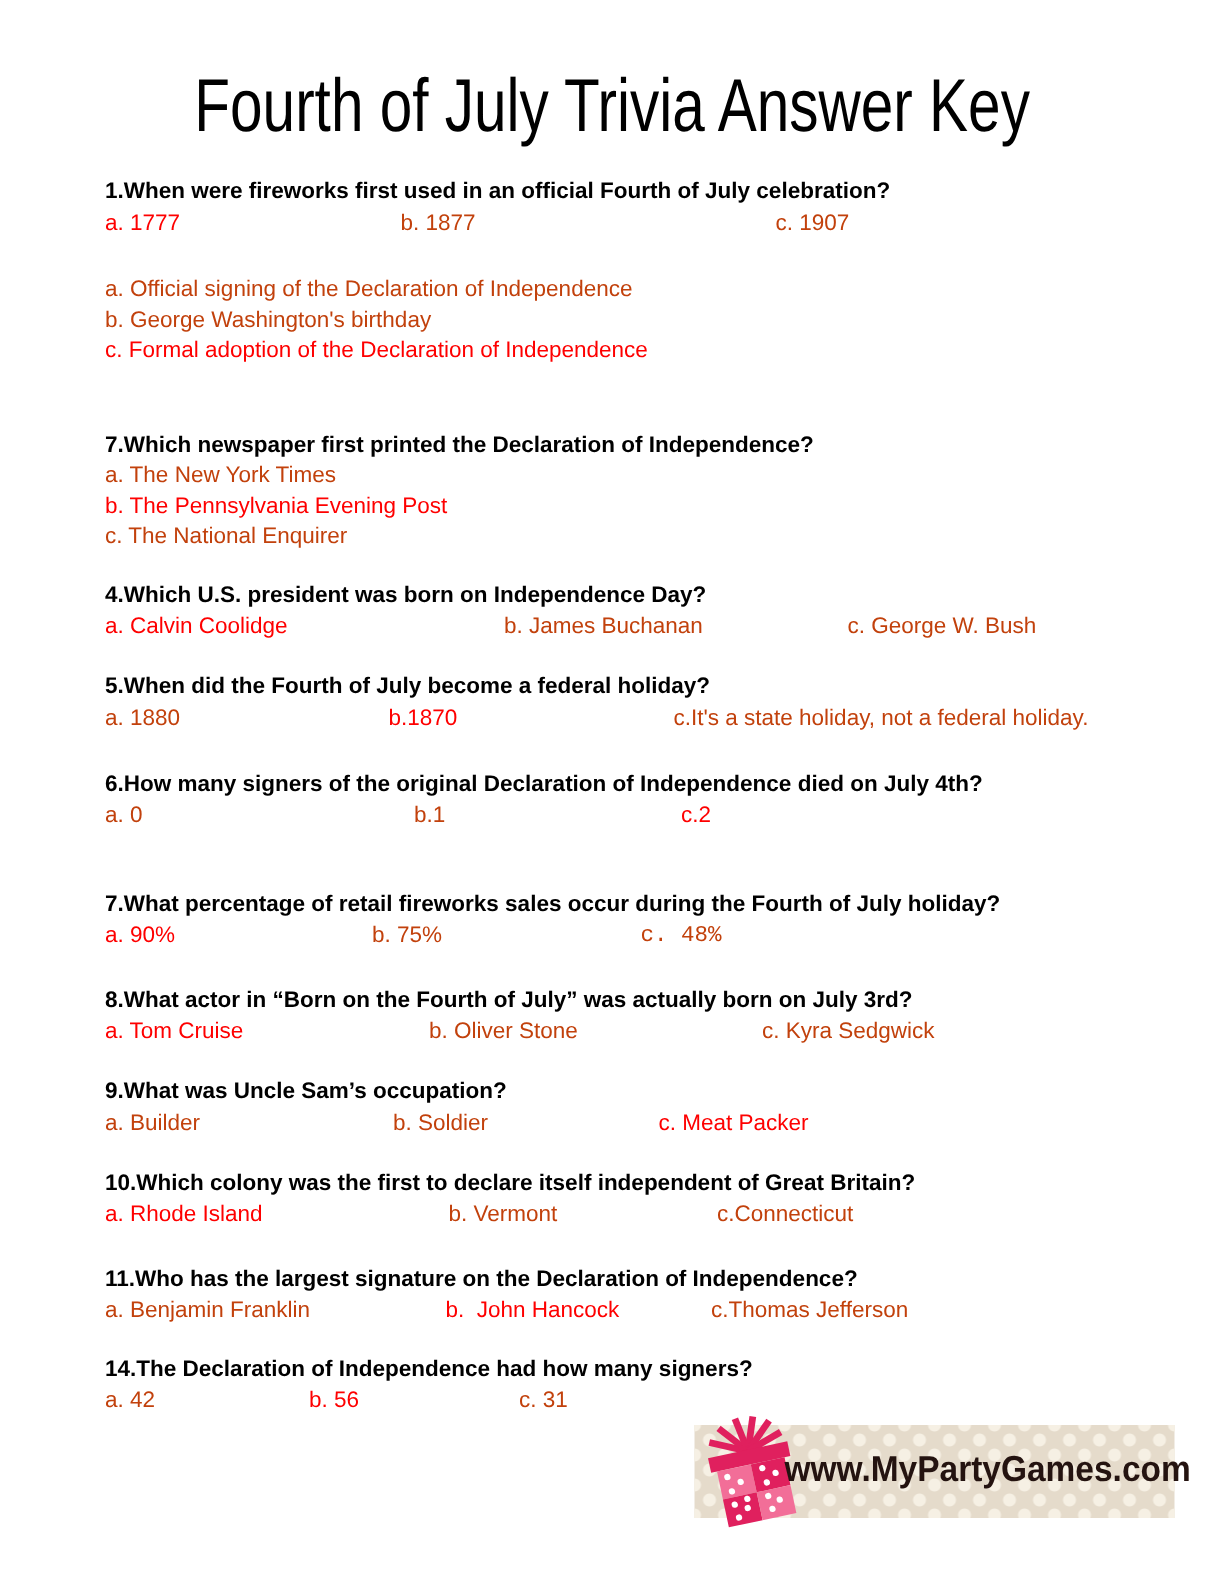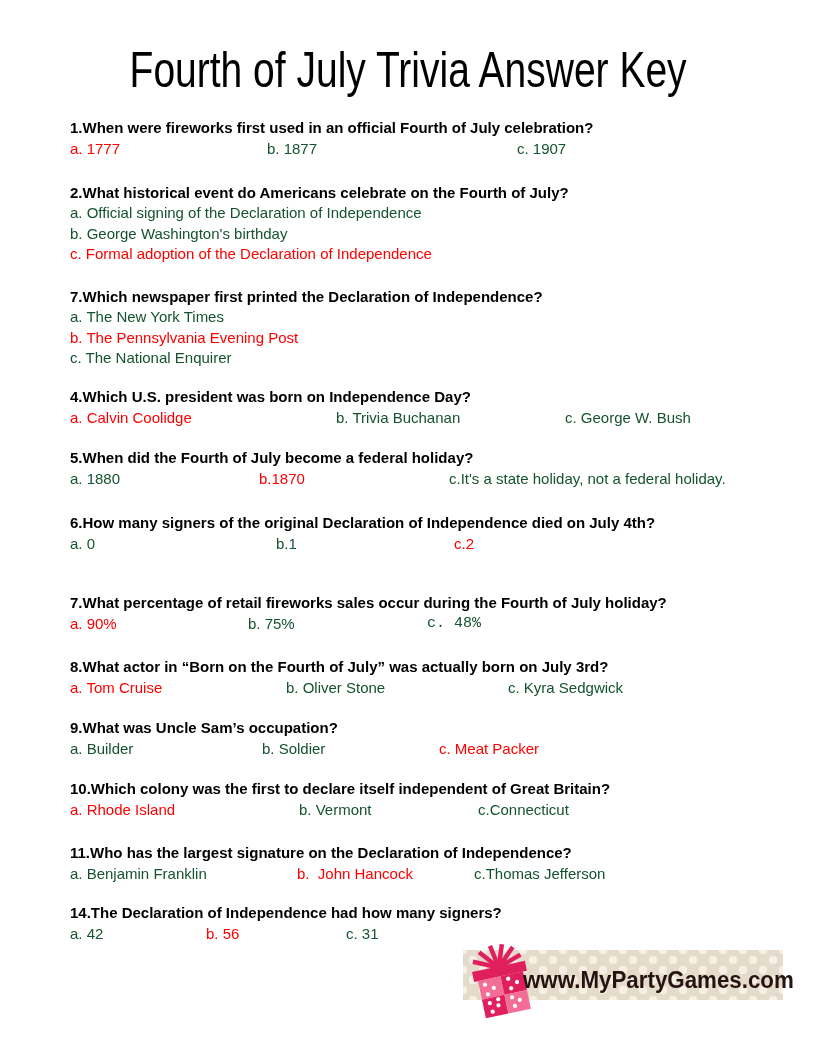--- a/index.html
+++ b/index.html
@@ -50,34 +50,34 @@
     width:100%;
   }
   .opts-row .opt{
     position:absolute;
     top:0;
   }
   .opt{
     font-size:15px;
     line-height:20px;
     white-space:pre;
-    color:#14532d;
+    color:#c2410c;
   }
   .opts-col .opt{
     line-height:20.5px;
   }
   .correct{
     color:var(--answer-red,#fe0000);
   }
   .banner{
     position:absolute;
     left:463px;
     top:950px;
     width:320px;
-    height:50px;
+    height:62px;
     background-color:var(--banner-bg,#e5dbcb);
     background-image:
       radial-gradient(circle, var(--banner-dot,#f6f0e4) 4px, transparent 4.6px),
       radial-gradient(circle, var(--banner-dot,#f6f0e4) 4px, transparent 4.6px);
     background-size:20px 20px;
     background-position:0 0,10px 10px;
   }
   .banner-text{
     position:absolute;
     left:60px;
@@ -113,40 +113,39 @@
   <div class="questions">
       <div class="q" style="top: 118px;">
         <div class="qt">1.When were fireworks first used in an official Fourth of July celebration?</div>
         <div class="opts-row">
           <div class="opt correct" style="left: 0px;">a. 1777</div>
           <div class="opt" style="left: 197px;">b. 1877</div>
           <div class="opt" style="left: 447px;">c. 1907</div>
         </div>
       </div>
       <div class="q" style="top: 183px;">
-        <div class="qt">2.What historical event do Americans celebrate on the Fourth of July?</div>
         <div class="opts-col">
           <div class="opt">a. Official signing of the Declaration of Independence</div>
           <div class="opt">b. George Washington's birthday</div>
           <div class="opt correct">c. Formal adoption of the Declaration of Independence</div>
         </div>
       </div>
       <div class="q" style="top: 287px;">
         <div class="qt">7.Which newspaper first printed the Declaration of Independence?</div>
         <div class="opts-col">
           <div class="opt">a. The New York Times</div>
           <div class="opt correct">b. The Pennsylvania Evening Post</div>
           <div class="opt">c. The National Enquirer</div>
         </div>
       </div>
       <div class="q" style="top: 387px;">
         <div class="qt">4.Which U.S. president was born on Independence Day?</div>
         <div class="opts-row">
           <div class="opt correct" style="left: 0px;">a. Calvin Coolidge</div>
-          <div class="opt" style="left: 266px;">b. Trivia Buchanan</div>
+          <div class="opt" style="left: 266px;">b. James Buchanan</div>
           <div class="opt" style="left: 495px;">c. George W. Bush</div>
         </div>
       </div>
       <div class="q" style="top: 448px;">
         <div class="qt">5.When did the Fourth of July become a federal holiday?</div>
         <div class="opts-row">
           <div class="opt" style="left: 0px;">a. 1880</div>
           <div class="opt correct" style="left: 189px;">b.1870</div>
           <div class="opt" style="left: 379px;">c.It's a state holiday, not a federal holiday.</div>
         </div>

